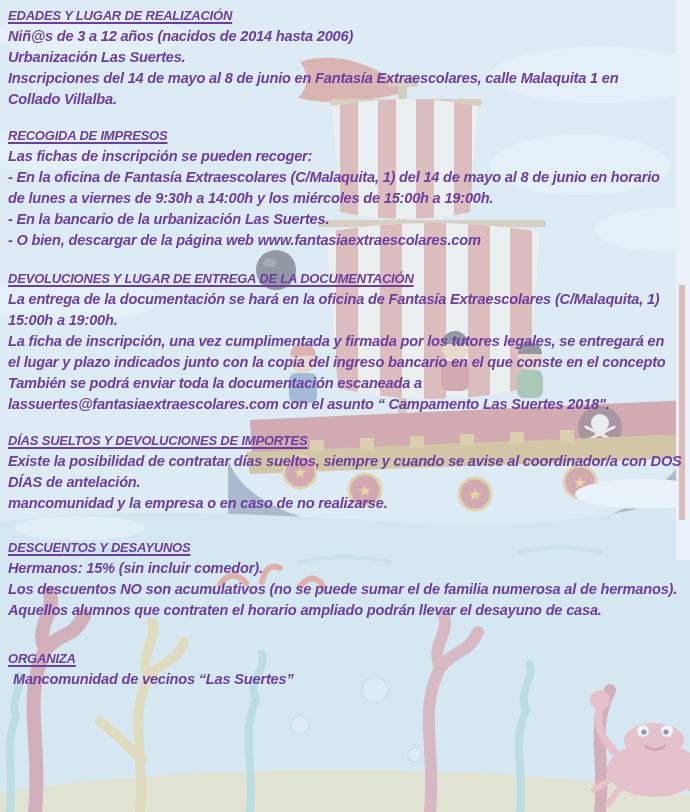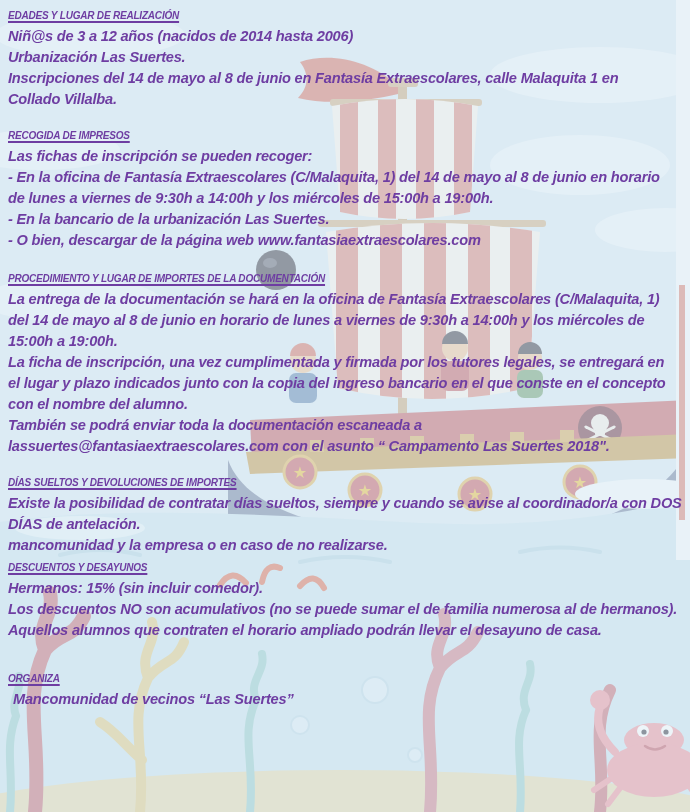--- a/index.html
+++ b/index.html
@@ -13,25 +13,25 @@
   .bg svg{display:block;width:690px;height:812px;}
   .content{
     position:absolute;inset:0;z-index:1;
     padding:5px 8px 0 8px;
     color:#6e3da2;
     font-weight:bold;font-style:italic;
     font-size:14.6px;letter-spacing:-0.2px;
   }
   .section{margin:0 0 15px 0;}
   .section:nth-of-type(2){margin-bottom:17px;}
-  .section:nth-of-type(4){margin-bottom:1px;}
+  .section:nth-of-type(4){margin-bottom:23px;}
   .section:nth-of-type(5){margin-bottom:27px;}
   .section:nth-of-type(6){margin-bottom:9px;}
   .section h2{
-    margin:0;font-size:10px;line-height:21px;
+    margin:0;font-size:13px;line-height:21px;
     font-weight:bold;font-style:italic;
     text-decoration:underline;text-decoration-thickness:1.5px;text-underline-offset:2px;
   }
   .section p{
     margin:0;line-height:21px;white-space:nowrap;
   }
   .section-organiza p{padding-left:5px;}
 </style>
 </head>
 <body>
@@ -199,27 +199,25 @@
     <section class="section">
       <h2>RECOGIDA DE IMPRESOS</h2>
       <p>Las fichas de inscripción se pueden recoger:</p>
       <p>- En la oficina de Fantasía Extraescolares (C/Malaquita, 1) del 14 de mayo al 8 de junio en horario</p>
       <p>de lunes a viernes de 9:30h a 14:00h y los miércoles de 15:00h a 19:00h.</p>
       <p>- En la bancario de la urbanización Las Suertes.</p>
       <p>- O bien, descargar de la página web www.fantasiaextraescolares.com</p>
     </section>
 
     <section class="section">
-      <h2>PROCEDIMIENTO Y LUGAR DE IMPORTES DE LA DOCUMENTACIÓN</h2>
+      <h2>DEVOLUCIONES Y LUGAR DE ENTREGA DE LA DOCUMENTACIÓN</h2>
       <p>La entrega de la documentación se hará en la oficina de Fantasía Extraescolares (C/Malaquita, 1)</p>
-      <p>del 14 de mayo al 8 de junio en horario de lunes a viernes de 9:30h a 14:00h y los miércoles de</p>
       <p>15:00h a 19:00h.</p>
       <p>La ficha de inscripción, una vez cumplimentada y firmada por los tutores legales, se entregará en</p>
       <p>el lugar y plazo indicados junto con la copia del ingreso bancario en el que conste en el concepto</p>
-      <p>con el nombre del alumno.</p>
       <p>También se podrá enviar toda la documentación escaneada a</p>
       <p>lassuertes@fantasiaextraescolares.com con el asunto “ Campamento Las Suertes 2018".</p>
     </section>
 
     <section class="section">
       <h2>DÍAS SUELTOS Y DEVOLUCIONES DE IMPORTES</h2>
       <p>Existe la posibilidad de contratar días sueltos, siempre y cuando se avise al coordinador/a con DOS</p>
       <p>DÍAS de antelación.</p>
       <p>mancomunidad y la empresa o en caso de no realizarse.</p>
     </section>

